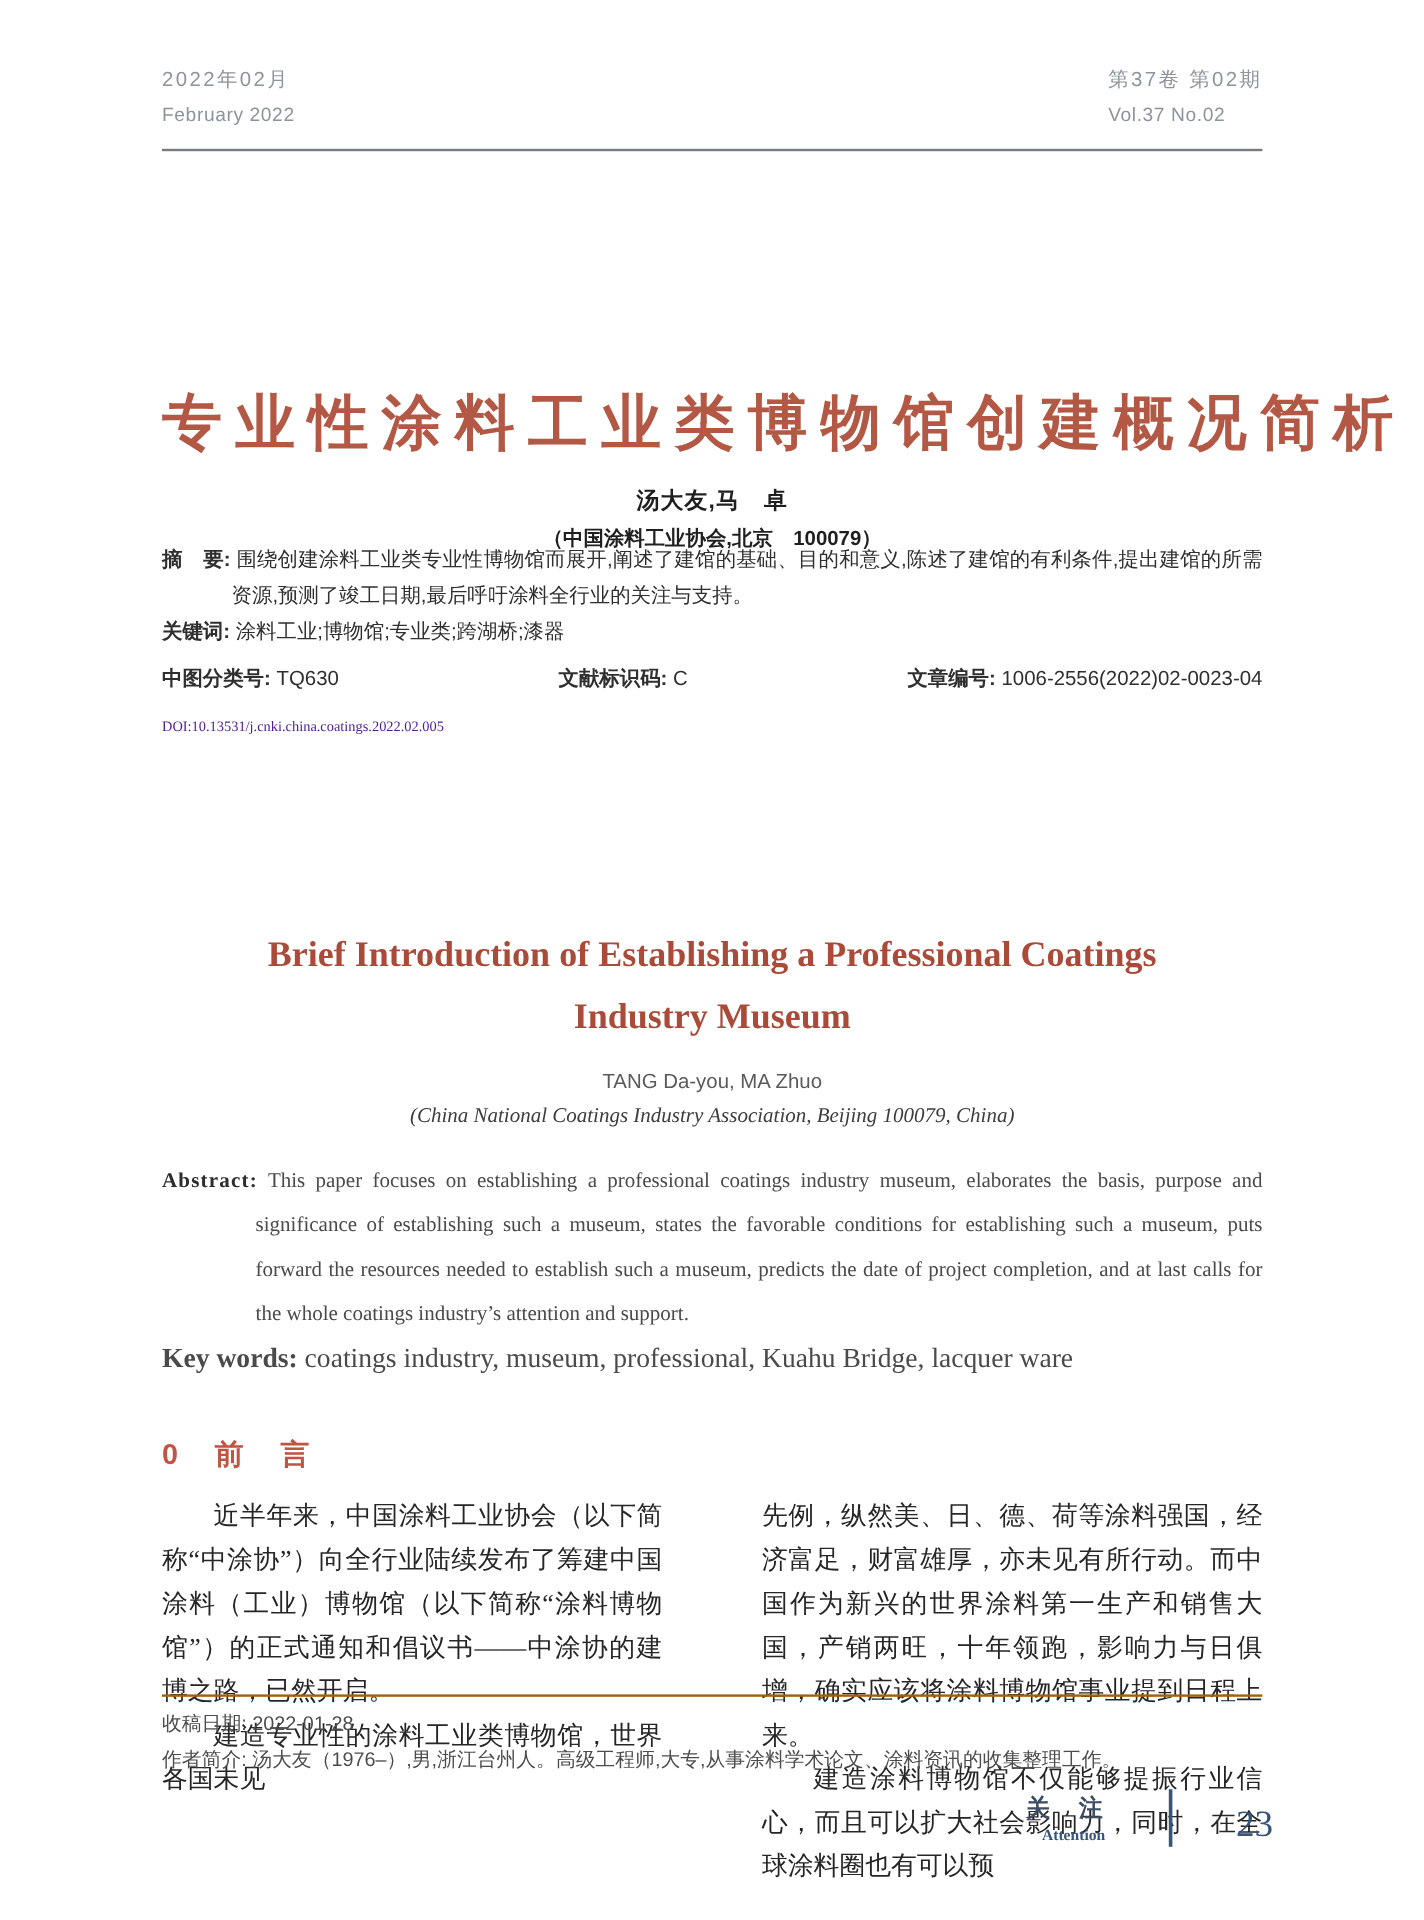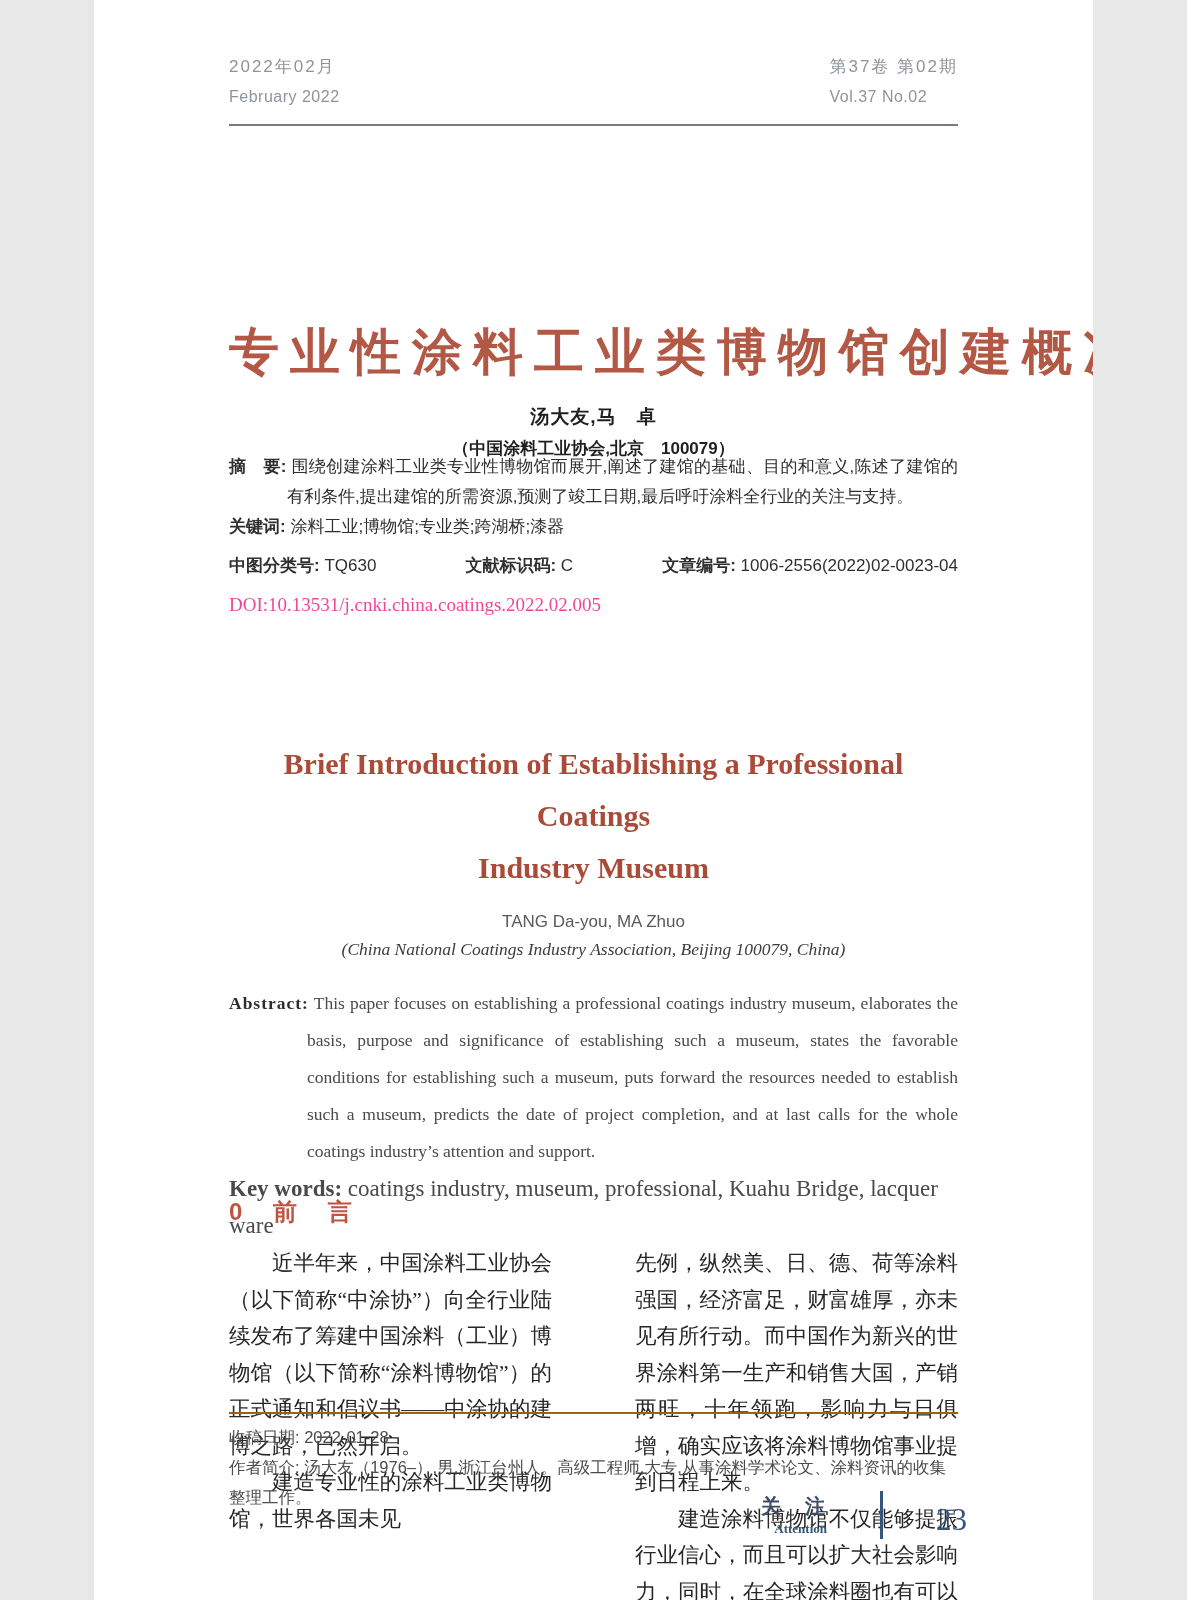--- a/index.html
+++ b/index.html
@@ -1,19 +1,19 @@
 <!DOCTYPE html>
 <html><head>
 <meta charset="utf-8">
 <style>
   * { margin:0; padding:0; box-sizing:border-box; }
   html,body { background:#e8e8e8; }
   .page {
     position:relative;
-    width:999px; height:1600px;
+    width:1187px; height:1600px;
     margin:0 auto;
     background:#ffffff;
     font-family:"Liberation Sans", sans-serif;
     color:#2d2d2d;
     overflow:hidden;
   }
   .abs { position:absolute; left:135px; right:135px; }
 
   
   .jheader { top:52px; display:flex; justify-content:space-between; align-items:flex-end;
@@ -29,24 +29,24 @@
   .zh-title { font-size:50px; font-weight:bold; color:#b25845; letter-spacing:11px; line-height:60px; white-space:nowrap; }
   .zh-authors { margin-top:22px; font-size:19px; font-weight:bold; color:#1f1f1f; letter-spacing:1px; }
   .zh-affil   { margin-top:7px;  font-size:17px; font-weight:bold; color:#1f1f1f; }
 
   
   .zh-meta { top:452px; font-size:17px; line-height:30px; color:#2f2f2f; }
   .hang-zh { padding-left:58px; text-indent:-58px; text-align:justify; }
   .lbl { font-weight:bold; }
   .kw-line { margin-top:0; }
   .class-line { display:flex; justify-content:space-between; margin-top:9px; }
-  .doi-line { margin-top:9px; font-family:"Liberation Serif", serif; font-size:19px; color:#ec4899; }
+  .doi-line { margin-top:9px; font-family:"Liberation Serif", serif; font-size:12px; color:#4c1d95; }
 
   
-  .en-block { top:738px; }
+  .en-block { top:770px; }
   .en-title { text-align:center; font-family:"Liberation Serif", serif; font-weight:bold;
               font-size:30px; line-height:52px; color:#a94b38; }
   .en-authors { margin-top:18px; text-align:center; font-size:17px; color:#5a5a5a; }
   .en-affil { margin-top:7px; text-align:center; font-family:"Liberation Serif", serif;
               font-style:italic; font-size:17.5px; color:#3d3d3d; }
   .en-abstract { margin-top:25px; font-family:"Liberation Serif", serif; font-size:17.5px;
                  line-height:37px; color:#4a4a4a; text-align:justify;
                  padding-left:78px; text-indent:-78px; }
   .en-abstract .lbl { letter-spacing:1px; color:#2d2d2d; }
   .en-keywords { font-family:"Liberation Serif", serif; font-size:23px; line-height:37px; color:#4a4a4a; }

